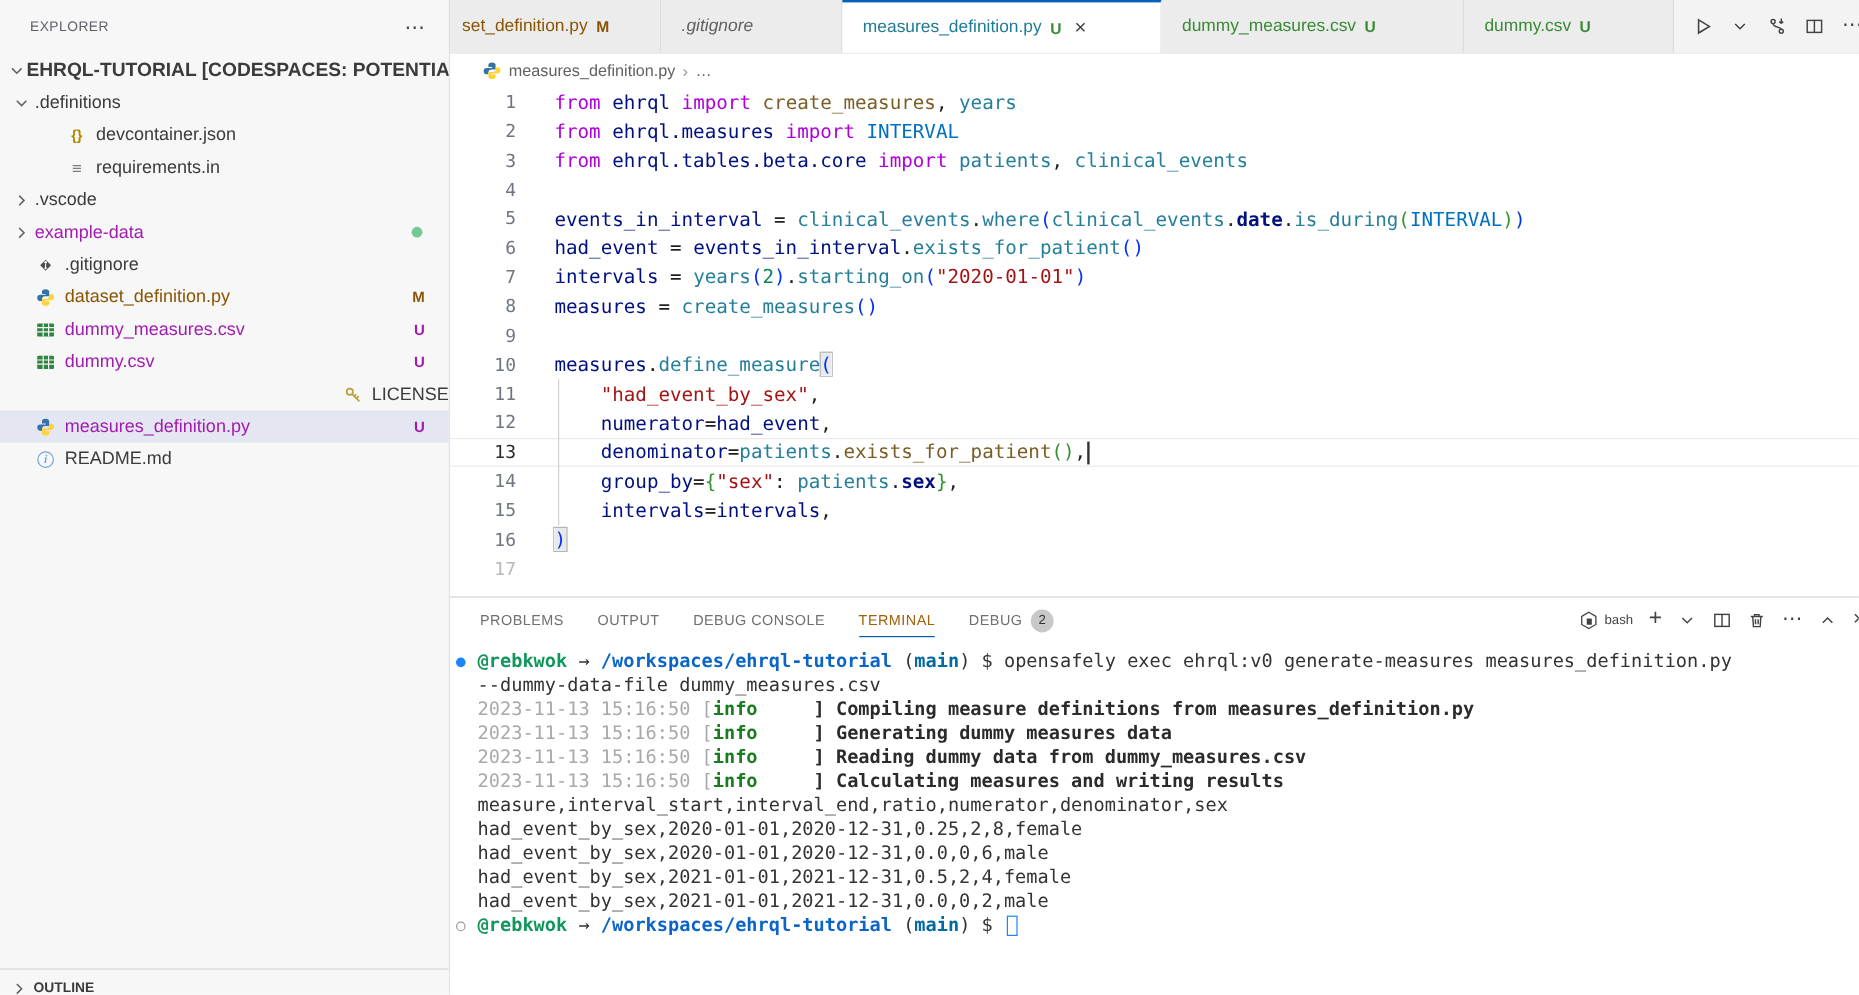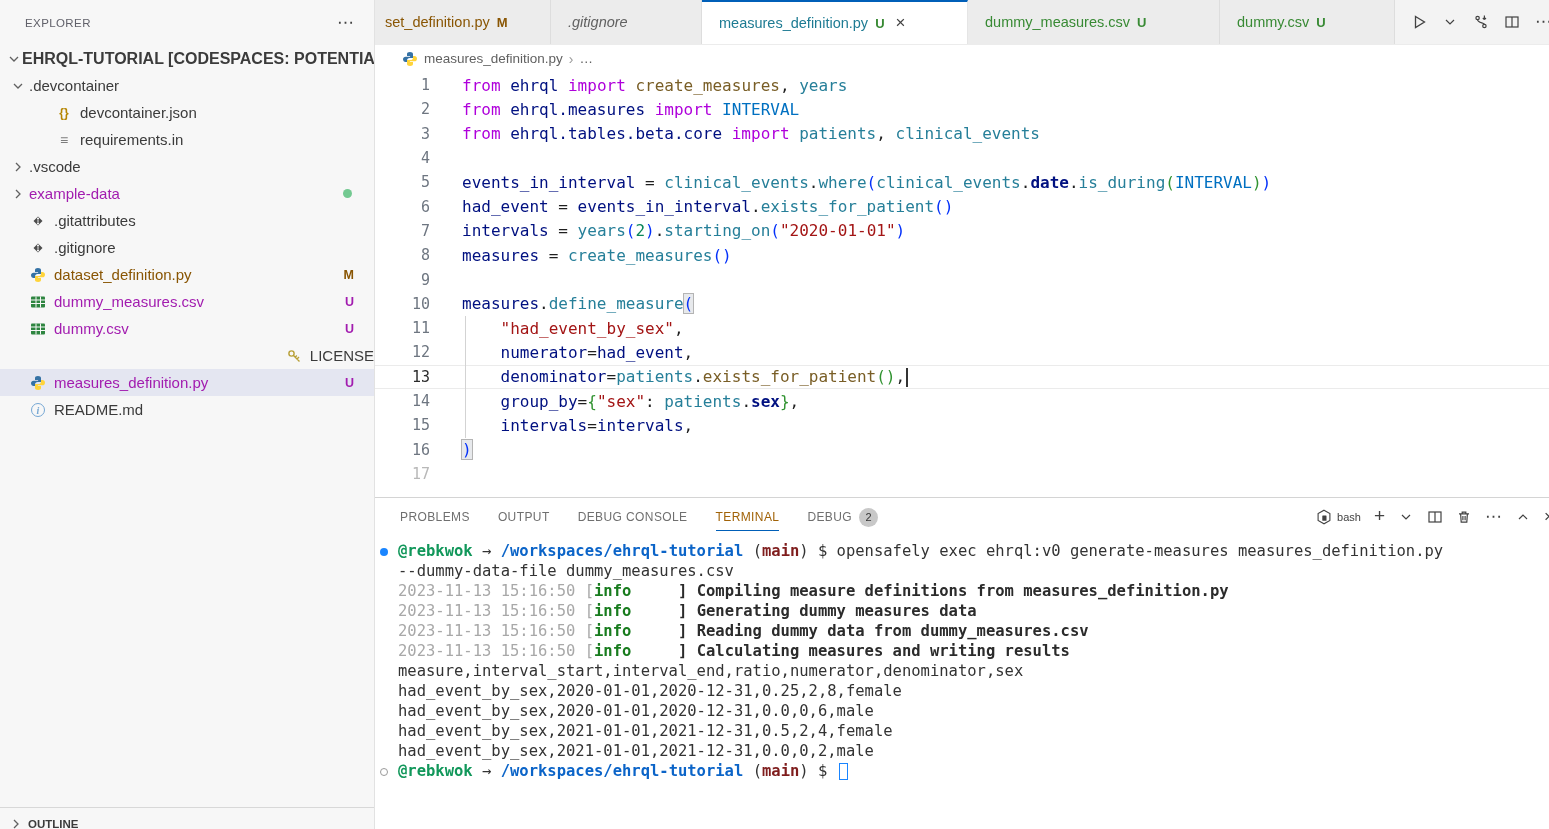--- a/index.html
+++ b/index.html
@@ -97,21 +97,21 @@
   .shell-group { display:flex; align-items:center; gap:5px; cursor:pointer; }
   .shell-label { font-size:11px; color:#424242; }
 
   .terminal { flex:1; position:relative; padding:6px 0 0 0; overflow:hidden;
               font-family:"DejaVu Sans Mono", monospace; font-size:15.5px; color:#333; cursor:text; }
   .tline { height:20px; white-space:pre; padding-left:23px; position:relative; }
   .tdec { position:absolute; left:5px; top:6px; width:8px; height:8px; border-radius:50%; }
   .tdec.filled { background:#1a85ff; }
   .tdec.open { border:1.4px solid #9a9a9a; }
   .tt-plain{color:#333} .tt-user{color:#11975a;font-weight:bold}
-  .tt-path{color:#0b64c8;font-weight:bold} .tt-branch{color:#7f1d1d;font-weight:bold}
+  .tt-path{color:#0b64c8;font-weight:bold} .tt-branch{color:#0369a1;font-weight:bold}
   .tt-dim{color:#a8a8a8} .tt-info{color:#187c1e;font-weight:bold}
   .tt-msg{color:#2b2b2b;font-weight:bold}
   .t-cursor{display:inline-block;width:9px;height:17px;border:1.3px solid #1a85ff;
             vertical-align:text-bottom;margin-left:2px}
 </style>
 </head>
 <body>
 
 <div class="app">
 
@@ -128,21 +128,21 @@
         </span>
       <span class="sb-root-label">EHRQL-TUTORIAL [CODESPACES: POTENTIAL SPA...</span>
     </div>
     <div id="file-tree">
         <div class="tree-item" style="padding-left: 10px;">
           <span class="chev">
             <svg class="svgi" width="16" height="16" viewBox="0 0 16 16" fill="none" stroke="#424242" stroke-width="1.2">
               <path d="M4 6l4 4 4-4" stroke="#616161" stroke-width="1.3"></path>
             </svg>
           </span>
-          <span class="flabel">.devcontainer</span>
+          <span class="flabel">.definitions</span>
         </div>
         <div class="tree-item" style="padding-left: 36px;">
           <span class="chev"></span>
           <span class="ficon">
             <b class="ic-json">{}</b>
           </span>
           <span class="flabel">devcontainer.json</span>
         </div>
         <div class="tree-item" style="padding-left: 36px;">
           <span class="chev"></span>
@@ -160,32 +160,20 @@
           <span class="flabel">.vscode</span>
         </div>
         <div class="tree-item" style="padding-left: 10px;">
           <span class="chev">
             <svg class="svgi" width="16" height="16" viewBox="0 0 16 16" fill="none" stroke="#424242" stroke-width="1.2">
               <path d="M6 4l4 4-4 4" stroke="#616161" stroke-width="1.3"></path>
             </svg>
           </span>
           <span class="flabel fc-green">example-data</span>
           <span class="git-dot"></span>
-        </div>
-        <div class="tree-item" style="padding-left: 10px;">
-          <span class="chev"></span>
-          <span class="ficon">
-            <svg class="svgi" width="16" height="16" viewBox="0 0 16 16">
-              <rect x="4.8" y="4.8" width="6.4" height="6.4" transform="rotate(45 8 8)" fill="#4d4d4d"></rect>
-              <circle cx="8" cy="5.6" r="1" fill="#fff"></circle>
-              <circle cx="8" cy="10.4" r="1" fill="#fff"></circle>
-              <path d="M8 6.6v2.8" stroke="#fff" stroke-width="0.9"></path>
-            </svg>
-          </span>
-          <span class="flabel">.gitattributes</span>
         </div>
         <div class="tree-item" style="padding-left: 10px;">
           <span class="chev"></span>
           <span class="ficon">
             <svg class="svgi" width="16" height="16" viewBox="0 0 16 16">
               <rect x="4.8" y="4.8" width="6.4" height="6.4" transform="rotate(45 8 8)" fill="#4d4d4d"></rect>
               <circle cx="8" cy="5.6" r="1" fill="#fff"></circle>
               <circle cx="8" cy="10.4" r="1" fill="#fff"></circle>
               <path d="M8 6.6v2.8" stroke="#fff" stroke-width="0.9"></path>
             </svg>

